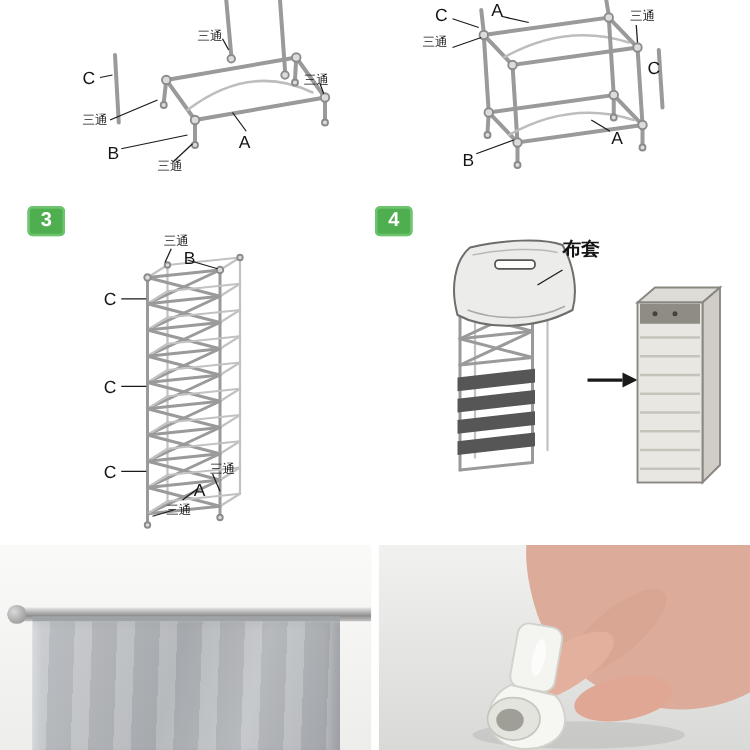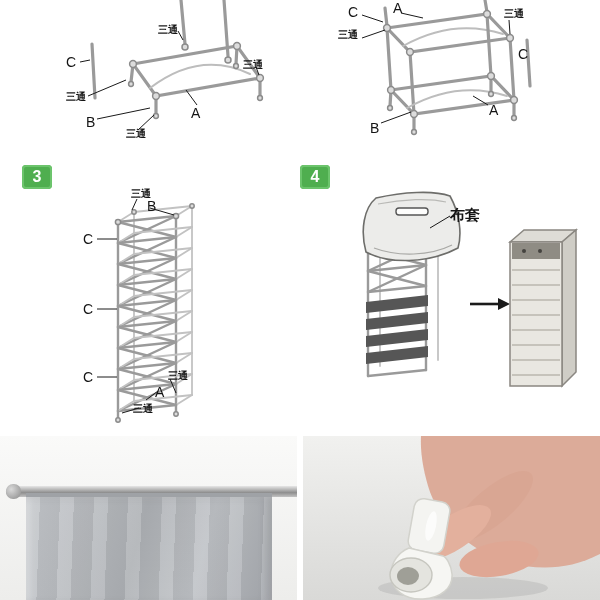--- a/index.html
+++ b/index.html
@@ -2,21 +2,21 @@
 <html><head>
 <meta charset="utf-8">
 <style>
   html,body{margin:0;padding:0;background:#ffffff;}
   #page{
     position:relative;width:600px;height:600px;background:#ffffff;overflow:hidden;
     font-family:"Liberation Sans","DejaVu Sans",sans-serif;color:#141414;
   }
   svg.diag{position:absolute;display:block;}
   .lbl{position:absolute;font-size:14px;line-height:1;color:#141414;white-space:nowrap;}
-  .lbl.cn{font-size:10px;font-weight:bold;}
+  .lbl.cn{font-size:10px;}
   .lbl.cover{font-size:15px;font-weight:bold;}
   .step-badge{
     position:absolute;width:30px;height:24px;background:#4fae4f;color:#fff;
     font-size:16px;font-weight:bold;display:flex;align-items:center;justify-content:center;
     border-radius:4px;box-shadow:inset 0 0 0 2px #6cc46c;
   }
   figure.photo{position:absolute;margin:0;overflow:hidden;background:#f6f6f4;}
   .photo-left-bg{position:absolute;inset:0;background:linear-gradient(#fafaf9, #ededeb);}
   .pole{
     position:absolute;left:6px;top:50px;width:291px;height:11px;border-radius:6px 0 0 6px;
@@ -245,21 +245,21 @@
         <line x1="2" y1="59" x2="50" y2="59"></line>
         <line x1="2" y1="74" x2="50" y2="74"></line>
         <line x1="2" y1="89" x2="50" y2="89"></line>
         <line x1="2" y1="104" x2="50" y2="104"></line>
         <line x1="2" y1="119" x2="50" y2="119"></line>
         <line x1="2" y1="134" x2="50" y2="134"></line>
         <line x1="2" y1="149" x2="50" y2="149"></line>
       </g>
     </g>
   </svg>
-  <span class="lbl cover" style="left:450px;top:207px">布套</span>
+  <span class="lbl cover" style="left:450px;top:192px">布套</span>
 
   <figure class="photo" style="left:0;top:436px;width:297px;height:164px">
     <div class="photo-left-bg"></div>
     <div class="pole"></div>
     <div class="pole-cap"></div>
     <div class="fabric"></div>
   </figure>
 
   <figure class="photo" style="left:303px;top:436px;width:297px;height:164px">
     <svg width="297" height="164" viewBox="0 0 297 164">

